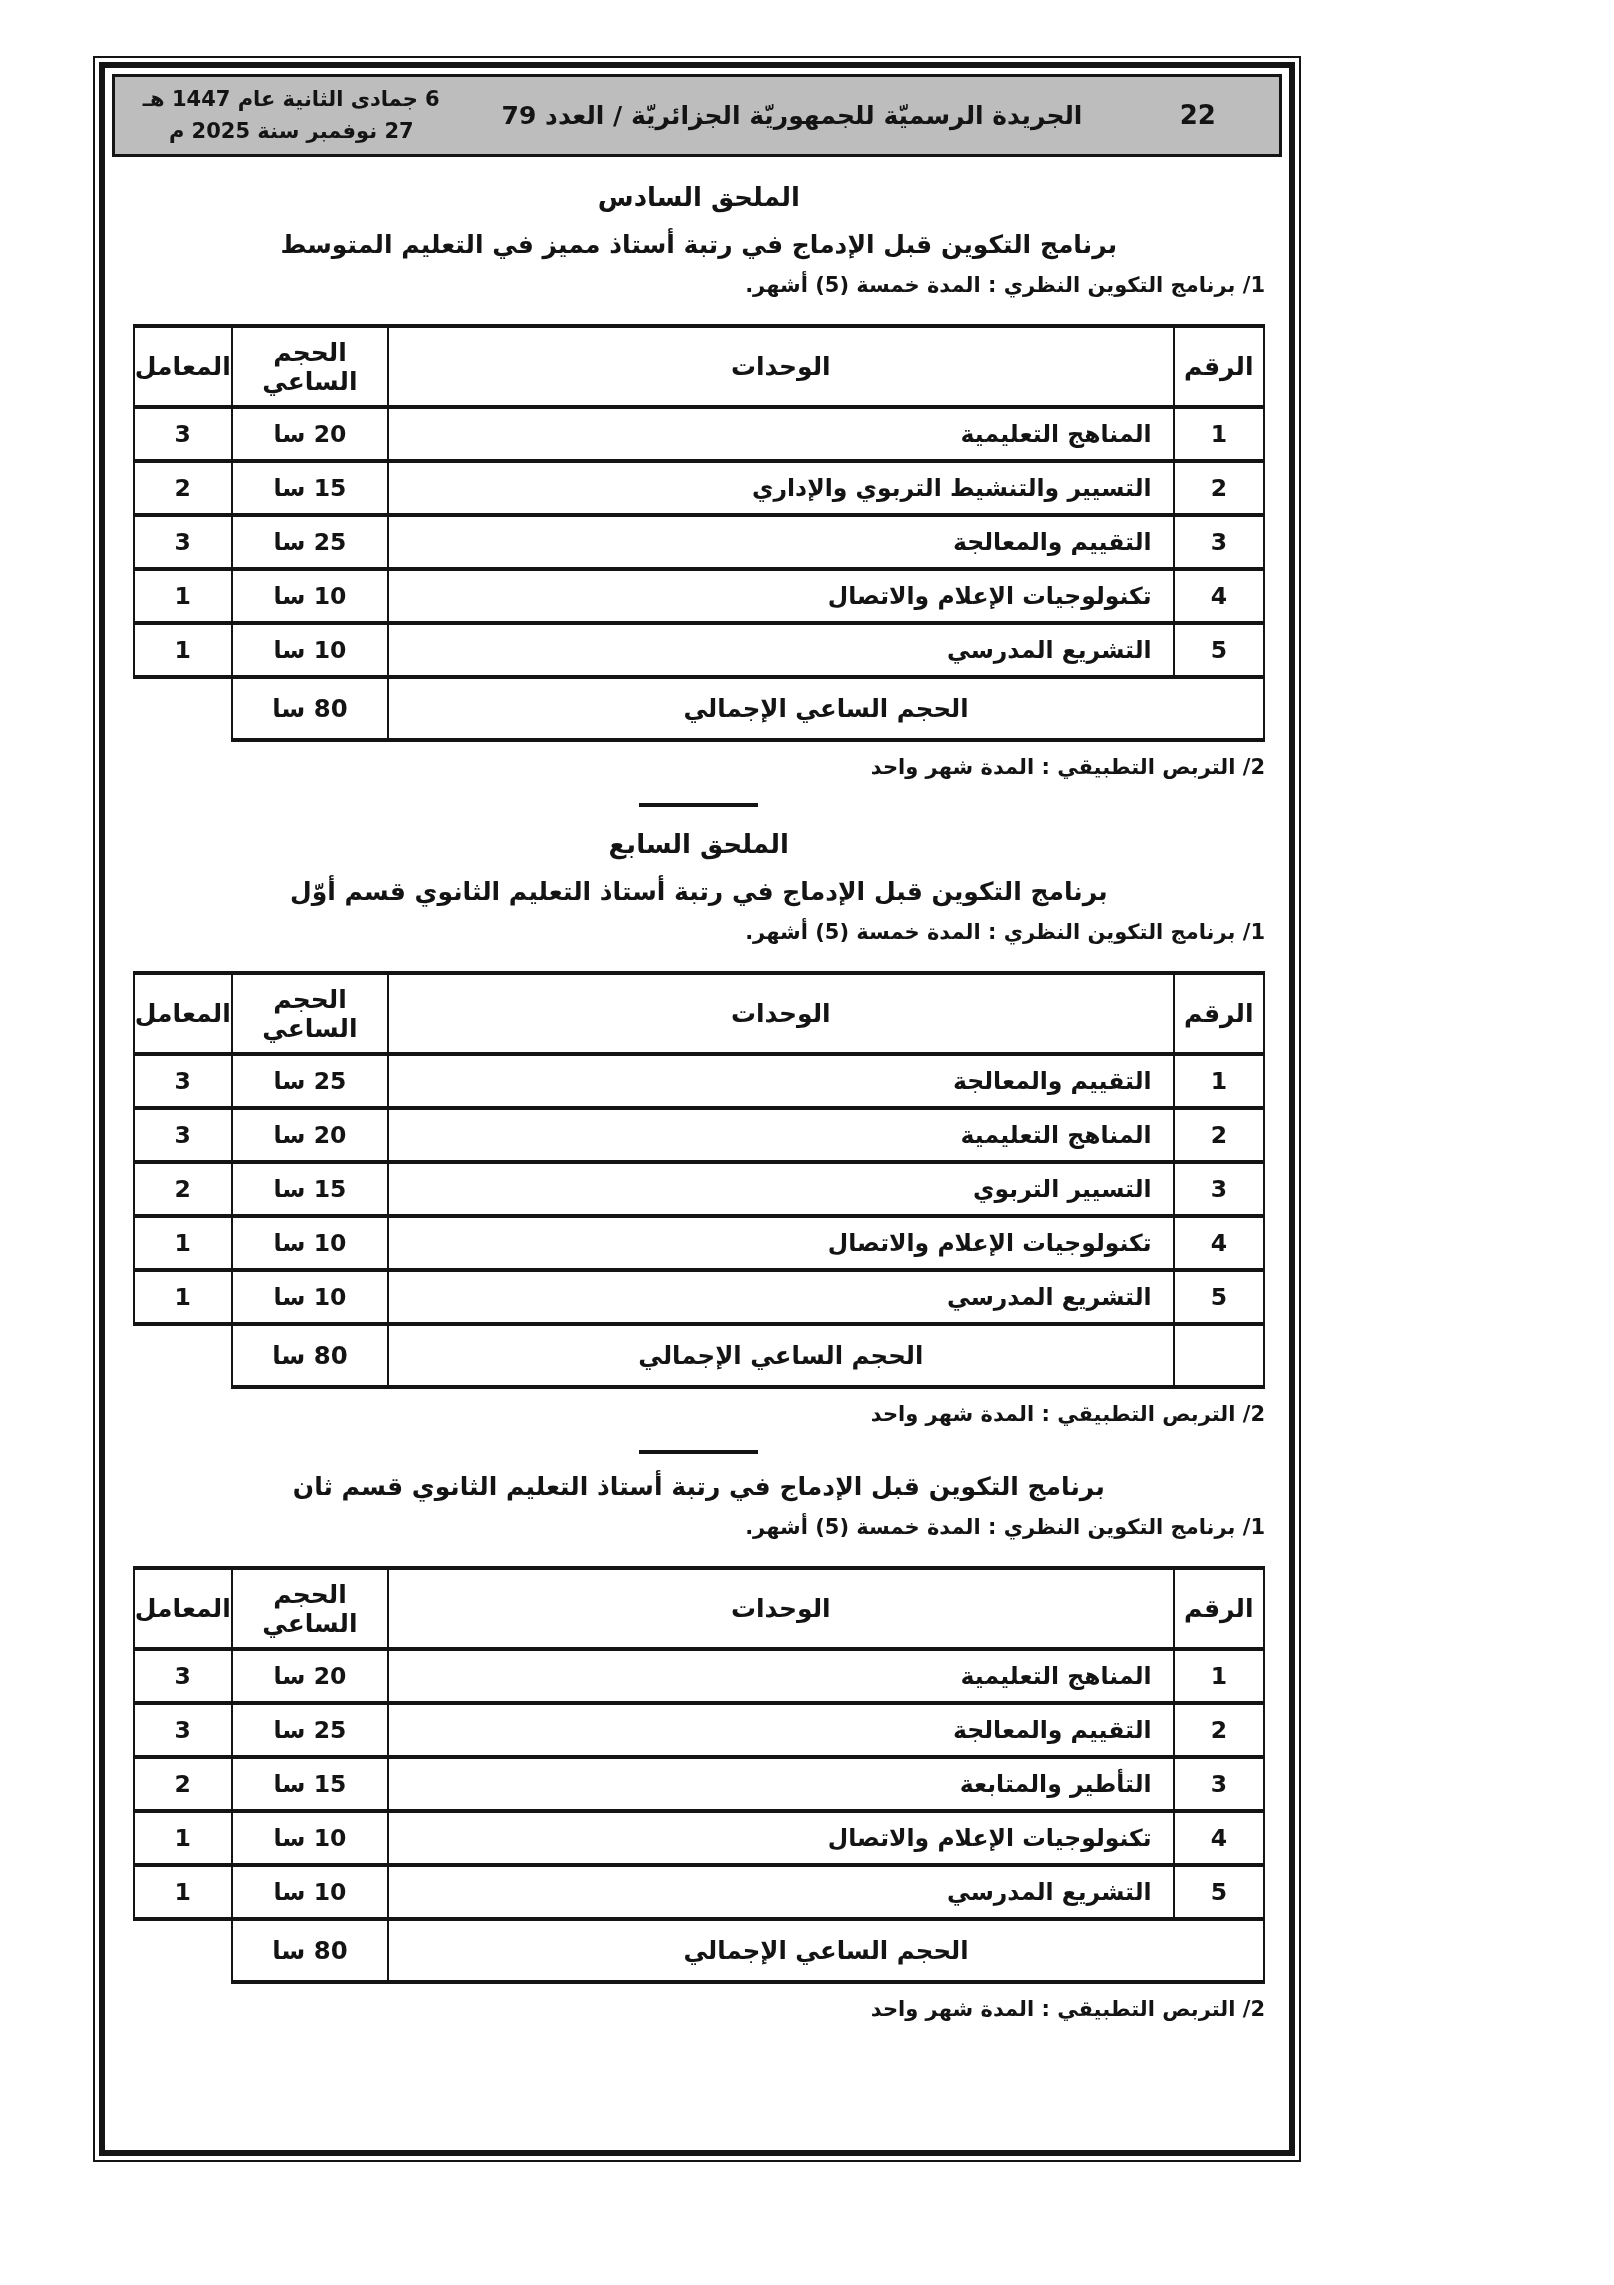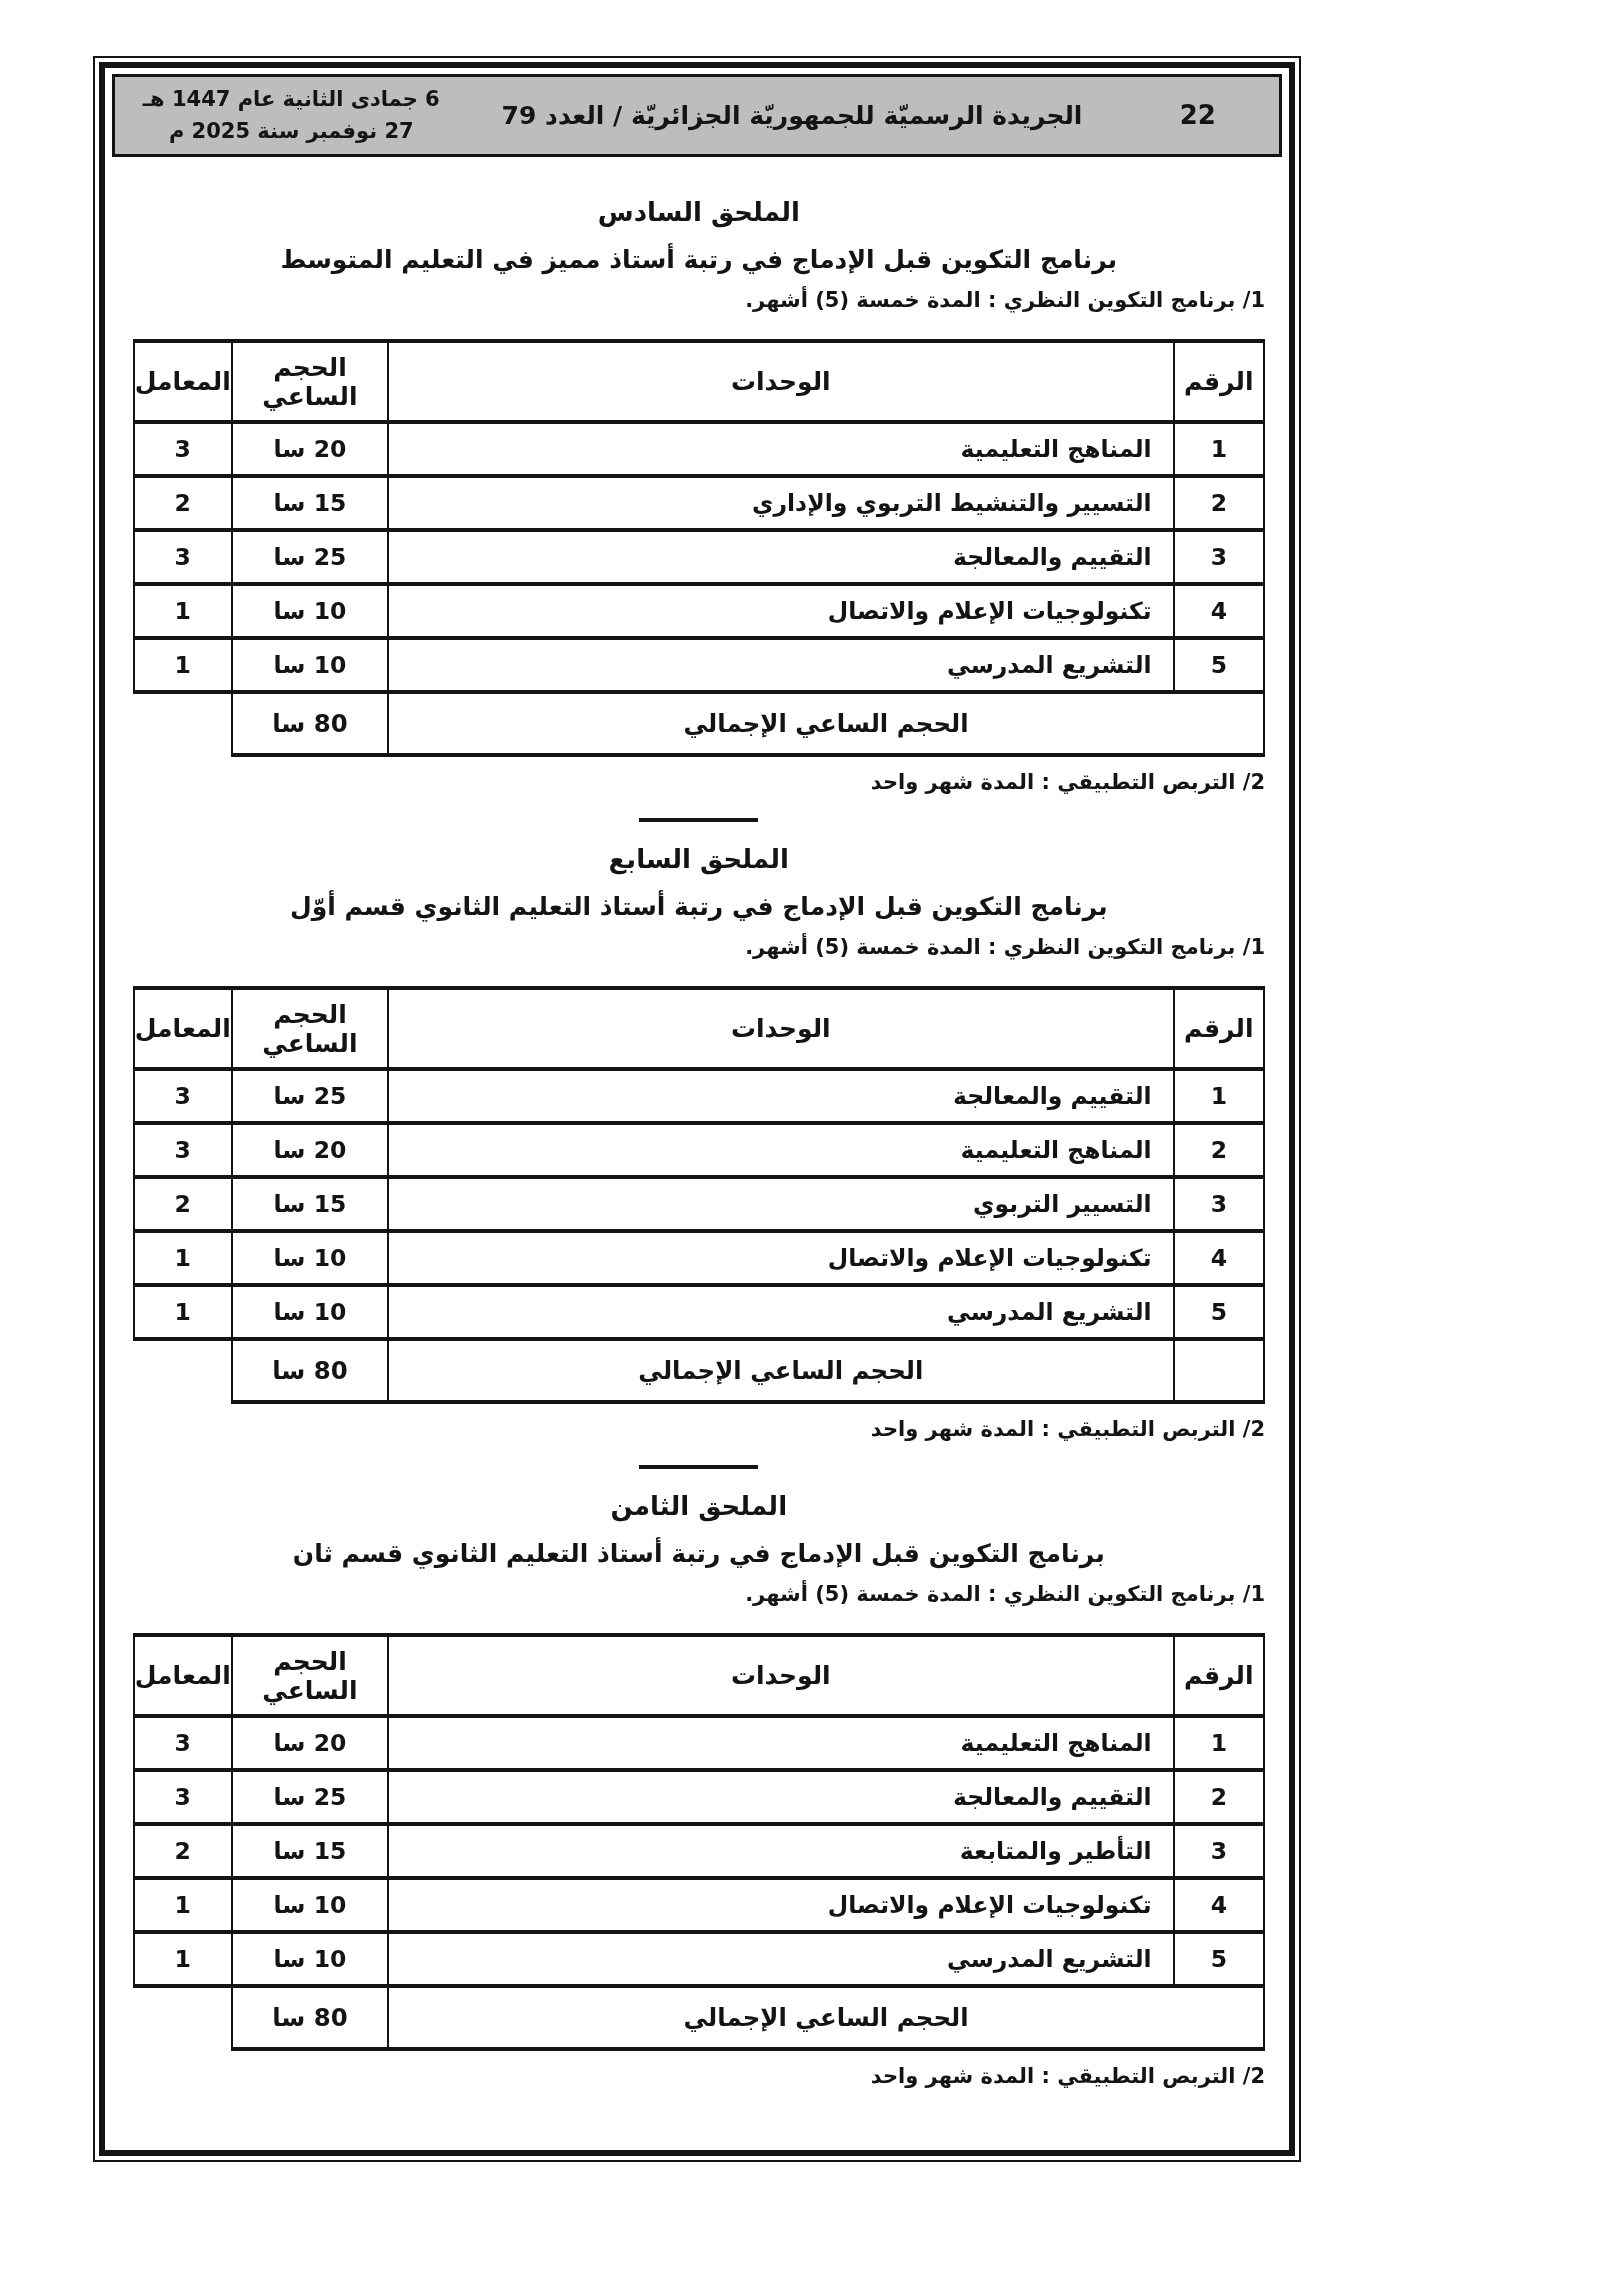--- a/index.html
+++ b/index.html
@@ -26,21 +26,21 @@
     margin:6.3px 7.2px 0 7.2px;height:83px;
     border:3.6px solid var(--ink);background:var(--band_bg);
     display:flex;align-items:center;direction:ltr;
     padding:0 27px;
   }
   .band-date{width:299px;text-align:center;font-size:21px;line-height:1.55;direction:rtl;}
   .band-title{flex:1;text-align:center;font-size:25px;direction:rtl;}
   .band-page{width:109px;text-align:center;font-size:26px;}
   
   .content{direction:rtl;padding:0 24.4px 0 28px;}
-  .annex{ text-align:center;font-size:26px;margin-top:40px;}
+  .annex{ text-align:center;font-size:26px;margin-top:25px;}
   .sec2 .annex,.sec3 .annex{margin-top:22px;}
   .program{text-align:center;font-size:25px;margin-top:18px;}
   .line{  text-align:right; font-size:21px;margin-top:14.5px;}
   .line.practicum{margin-top:13px;}
   .sep{width:119px;border-top:4.5px solid var(--ink);margin:23.5px auto 0 auto;}
   
   table.tbl{
     width:100%;border-collapse:collapse;margin-top:27px;
     table-layout:fixed;
   }
@@ -197,21 +197,20 @@
               <td>80 سا</td>
               <td class="ghost"></td>
             </tr>
           </tfoot>
         </table>
         <p class="line practicum">2/ التربص التطبيقي : المدة شهر واحد</p>
         <div class="sep"></div>
       </section>
 
       <section class="sec3">
-        <h2 class="annex">الملحق الثامن</h2>
         <h3 class="program">برنامج التكوين قبل الإدماج في رتبة أستاذ التعليم الثانوي قسم ثان</h3>
         <p class="line">1/ برنامج التكوين النظري : المدة خمسة (5) أشهر.</p>
         <table class="tbl">
           <colgroup>
               <col class="col-num">
               <col class="col-units">
               <col class="col-hours">
               <col class="col-coef">
             </colgroup>
           <thead>

